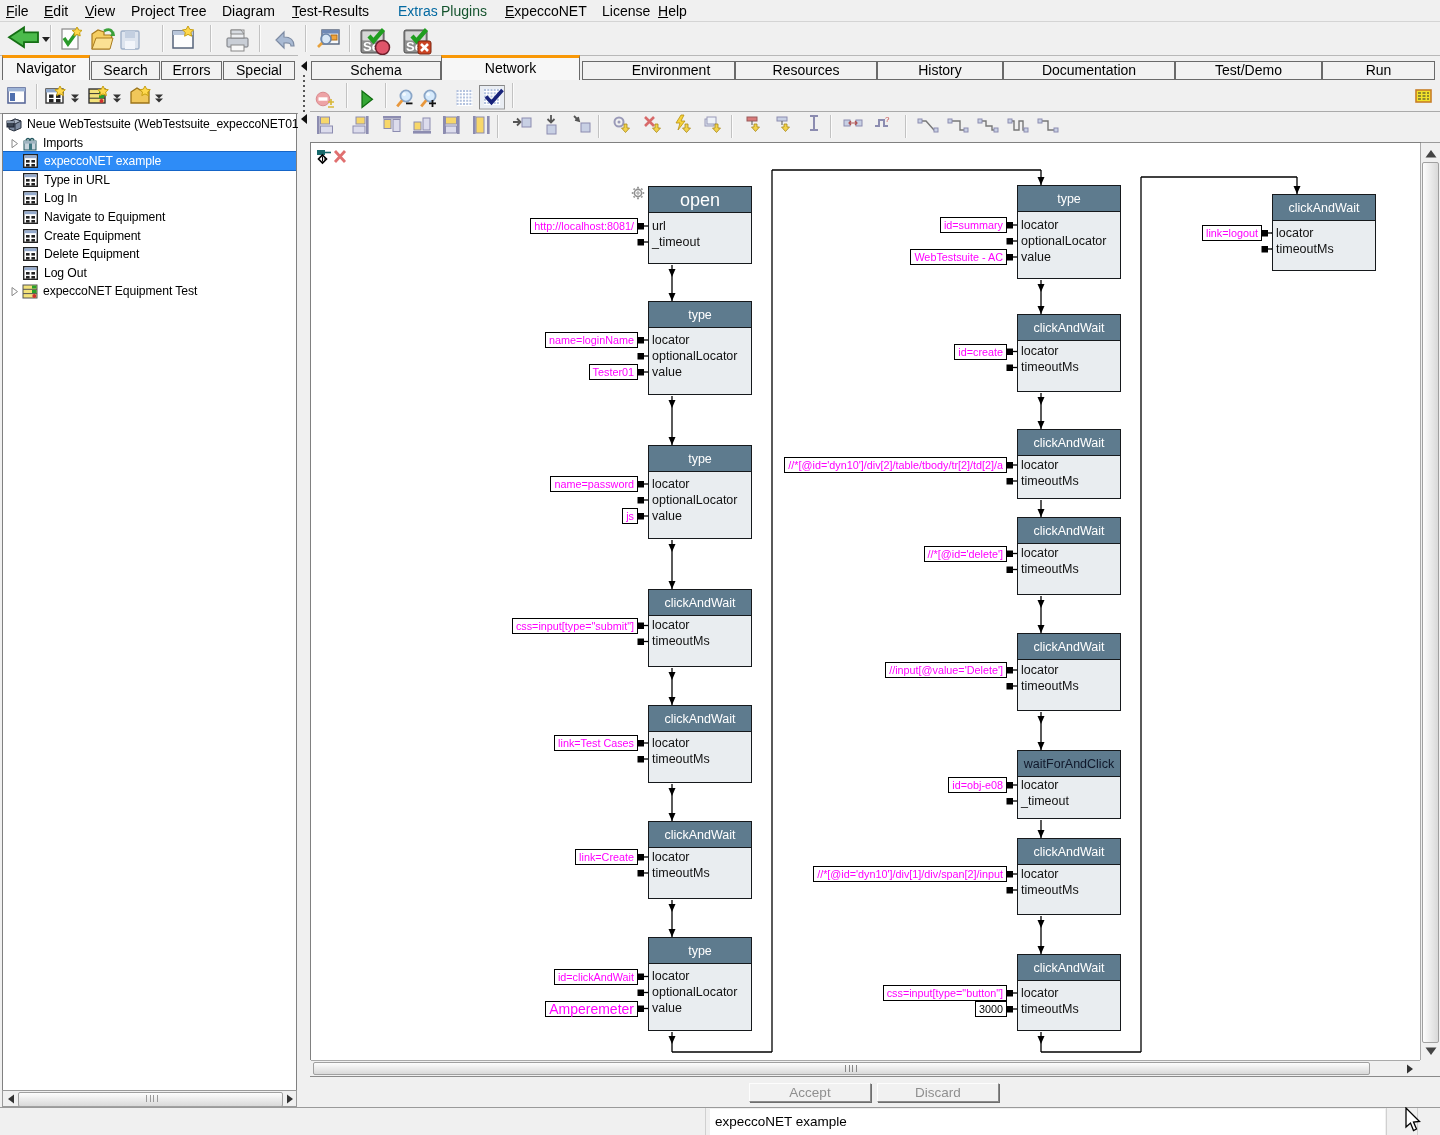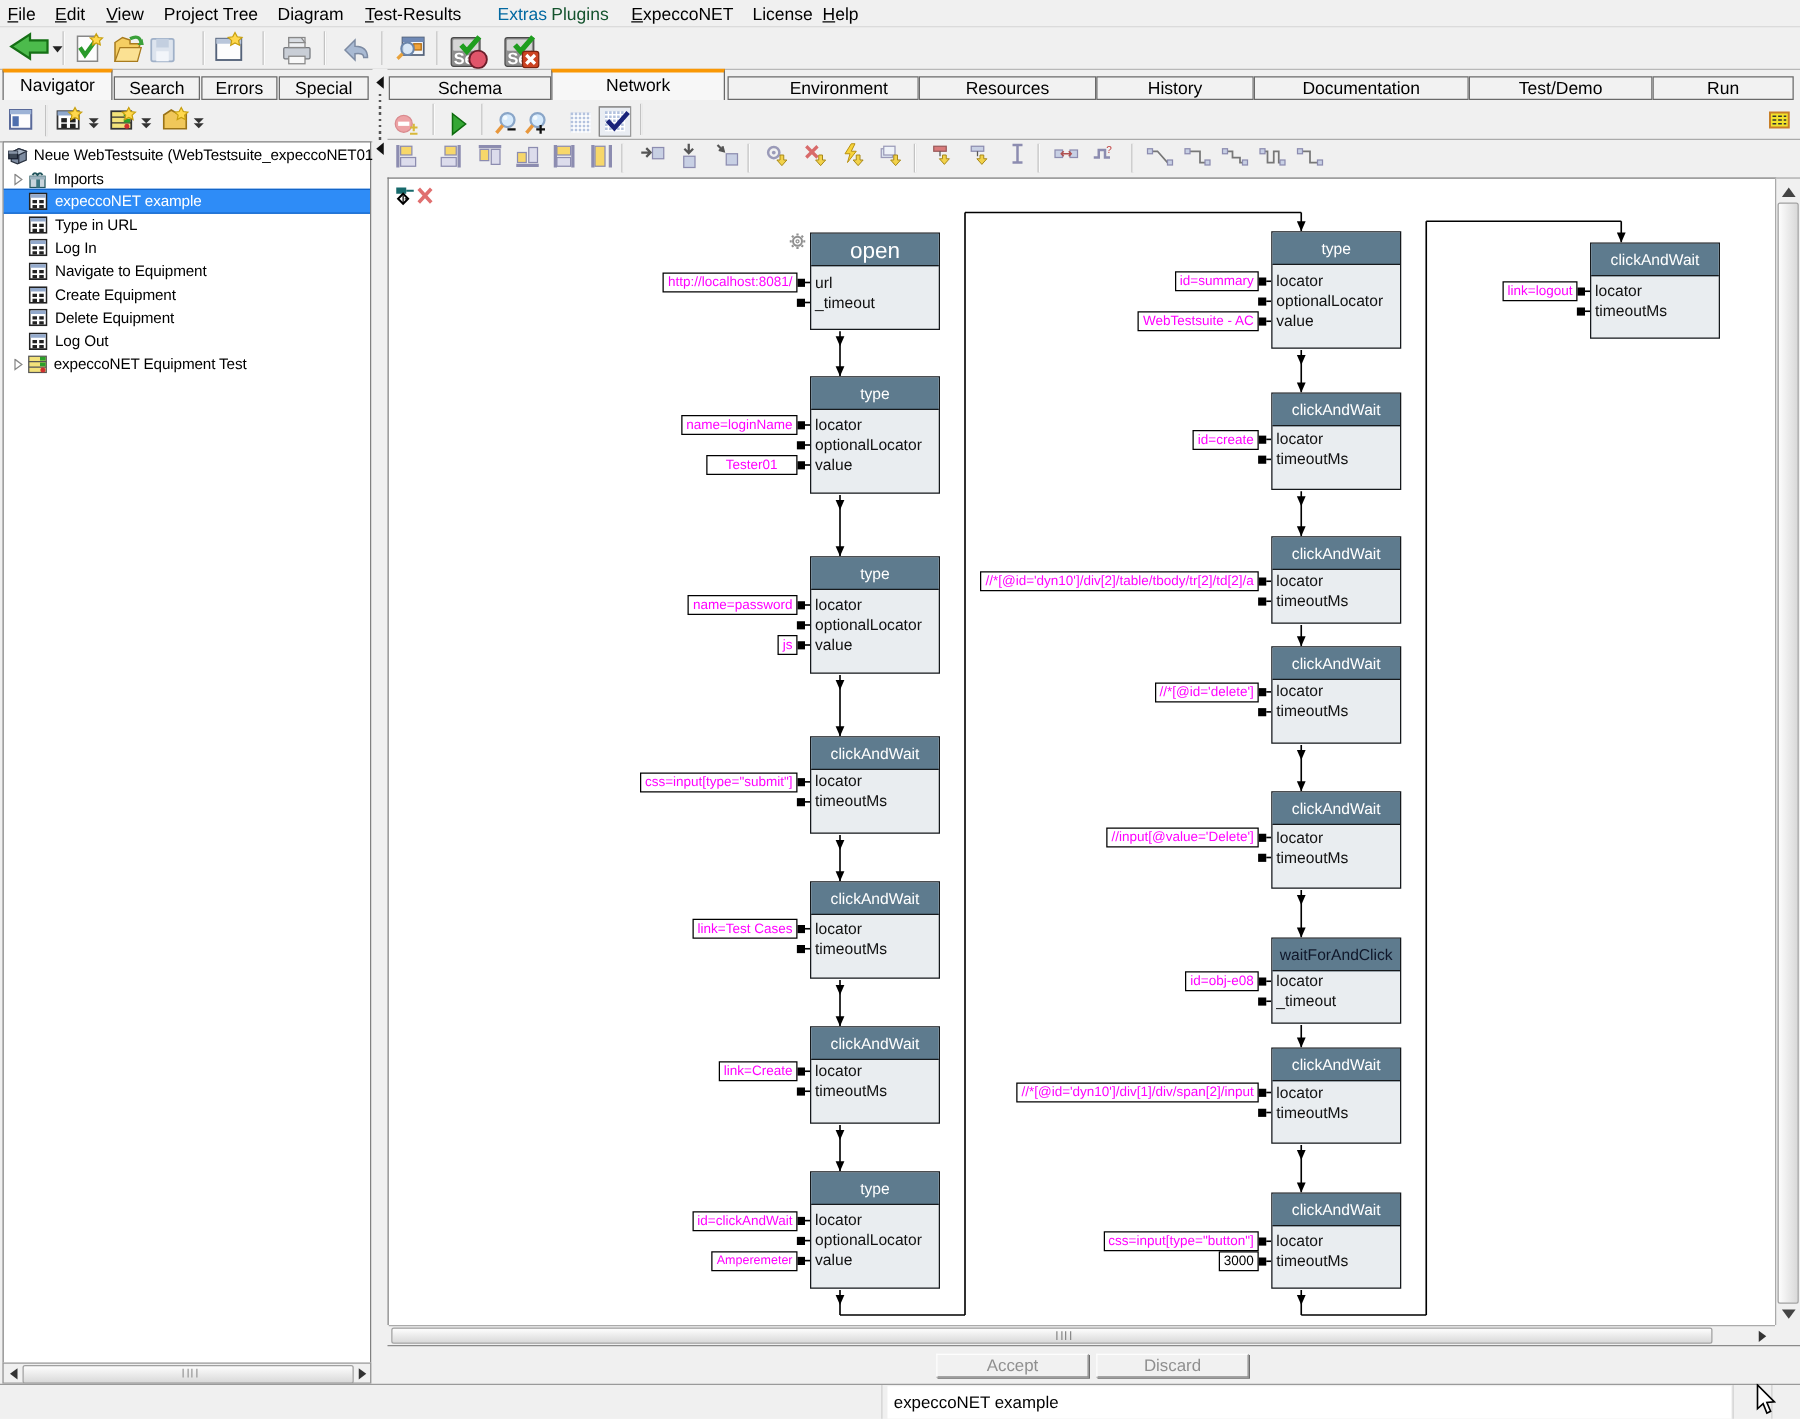--- a/index.html
+++ b/index.html
@@ -643,28 +643,28 @@
     </div>
 <div class="abs" style="left:1272px;top:194px;width:104px;border:1.4px solid #16191c;background:#e9edf0;box-sizing:border-box;">
 <div style="height:25.6px;background:#5e7b8e;border-bottom:1.4px solid #16191c;color:#fff;font-size:12.5px;text-align:center;line-height:27px;box-sizing:border-box;">clickAndWait</div>
 <div style="height:49.6px;padding-top:4px;box-sizing:border-box;">
 <div style="height:16px;line-height:16px;font-size:12.5px;color:#111;padding-left:3px;white-space:nowrap;">locator</div>
 <div style="height:16px;line-height:16px;font-size:12.5px;color:#111;padding-left:3px;white-space:nowrap;">timeoutMs</div>
 </div>
     </div>
 <div class="abs" style="right:802px;top:218.0px;height:14px;line-height:14px;border:1px solid #000;background:#fff;color:#ff00ff;font-size:10.8px;padding:0 3px;white-space:nowrap;">http://localhost:8081/</div>
 <div class="abs" style="right:802px;top:332.0px;height:14px;line-height:14px;border:1px solid #000;background:#fff;color:#ff00ff;font-size:10.8px;padding:0 3px;white-space:nowrap;">name=loginName</div>
-<div class="abs" style="right:802px;top:364.0px;height:14px;line-height:14px;border:1px solid #000;background:#fff;color:#ff00ff;font-size:10.8px;padding:0 15px;white-space:nowrap;">Tester01</div>
+<div class="abs" style="right:802px;top:364.0px;height:14px;line-height:14px;border:1px solid #000;background:#fff;color:#ff00ff;font-size:10.8px;padding:0 3px;white-space:nowrap;">Tester01</div>
 <div class="abs" style="right:802px;top:476.0px;height:14px;line-height:14px;border:1px solid #000;background:#fff;color:#ff00ff;font-size:10.8px;padding:0 3px;white-space:nowrap;">name=password</div>
 <div class="abs" style="right:802px;top:508.0px;height:14px;line-height:14px;border:1px solid #000;background:#fff;color:#ff00ff;font-size:10.8px;padding:0 3px;white-space:nowrap;">js</div>
 <div class="abs" style="right:802px;top:617.5px;height:14px;line-height:14px;border:1px solid #000;background:#fff;color:#ff00ff;font-size:10.8px;padding:0 3px;white-space:nowrap;">css=input[type="submit"]</div>
 <div class="abs" style="right:802px;top:735.0px;height:14px;line-height:14px;border:1px solid #000;background:#fff;color:#ff00ff;font-size:10.8px;padding:0 3px;white-space:nowrap;">link=Test Cases</div>
 <div class="abs" style="right:802px;top:849.0px;height:14px;line-height:14px;border:1px solid #000;background:#fff;color:#ff00ff;font-size:10.8px;padding:0 3px;white-space:nowrap;">link=Create</div>
 <div class="abs" style="right:802px;top:968.5px;height:14px;line-height:14px;border:1px solid #000;background:#fff;color:#ff00ff;font-size:10.8px;padding:0 3px;white-space:nowrap;">id=clickAndWait</div>
-<div class="abs" style="right:802px;top:1000.5px;height:14px;line-height:14px;border:1px solid #000;background:#fff;color:#ff00ff;font-size:10px;padding:0 3px;white-space:nowrap;">Amperemeter</div>
+<div class="abs" style="right:802px;top:1000.5px;height:14px;line-height:14px;border:1px solid #000;background:#fff;color:#ff00ff;font-size:14px;padding:0 3px;white-space:nowrap;">Amperemeter</div>
 <div class="abs" style="right:433px;top:217.0px;height:14px;line-height:14px;border:1px solid #000;background:#fff;color:#ff00ff;font-size:10.8px;padding:0 3px;white-space:nowrap;">id=summary</div>
 <div class="abs" style="right:433px;top:249.0px;height:14px;line-height:14px;border:1px solid #000;background:#fff;color:#ff00ff;font-size:10.8px;padding:0 3px;white-space:nowrap;">WebTestsuite - AC</div>
 <div class="abs" style="right:433px;top:343.5px;height:14px;line-height:14px;border:1px solid #000;background:#fff;color:#ff00ff;font-size:10.8px;padding:0 3px;white-space:nowrap;">id=create</div>
 <div class="abs" style="right:433px;top:457.0px;height:14px;line-height:14px;border:1px solid #000;background:#fff;color:#ff00ff;font-size:10.8px;padding:0 3px;white-space:nowrap;">//*[@id='dyn10']/div[2]/table/tbody/tr[2]/td[2]/a</div>
 <div class="abs" style="right:433px;top:545.5px;height:14px;line-height:14px;border:1px solid #000;background:#fff;color:#ff00ff;font-size:10.8px;padding:0 3px;white-space:nowrap;">//*[@id='delete']</div>
 <div class="abs" style="right:433px;top:662.0px;height:14px;line-height:14px;border:1px solid #000;background:#fff;color:#ff00ff;font-size:10.8px;padding:0 3px;white-space:nowrap;">//input[@value='Delete']</div>
 <div class="abs" style="right:433px;top:777.0px;height:14px;line-height:14px;border:1px solid #000;background:#fff;color:#ff00ff;font-size:10.8px;padding:0 3px;white-space:nowrap;">id=obj-e08</div>
 <div class="abs" style="right:433px;top:866.0px;height:14px;line-height:14px;border:1px solid #000;background:#fff;color:#ff00ff;font-size:10.8px;padding:0 3px;white-space:nowrap;">//*[@id='dyn10']/div[1]/div/span[2]/input</div>
 <div class="abs" style="right:433px;top:985.0px;height:14px;line-height:14px;border:1px solid #000;background:#fff;color:#ff00ff;font-size:10.8px;padding:0 3px;white-space:nowrap;">css=input[type="button"]</div>
 <div class="abs" style="right:433px;top:1001.0px;height:14px;line-height:14px;border:1px solid #000;background:#fff;color:#000;font-size:10.8px;padding:0 3px;white-space:nowrap;">3000</div>

